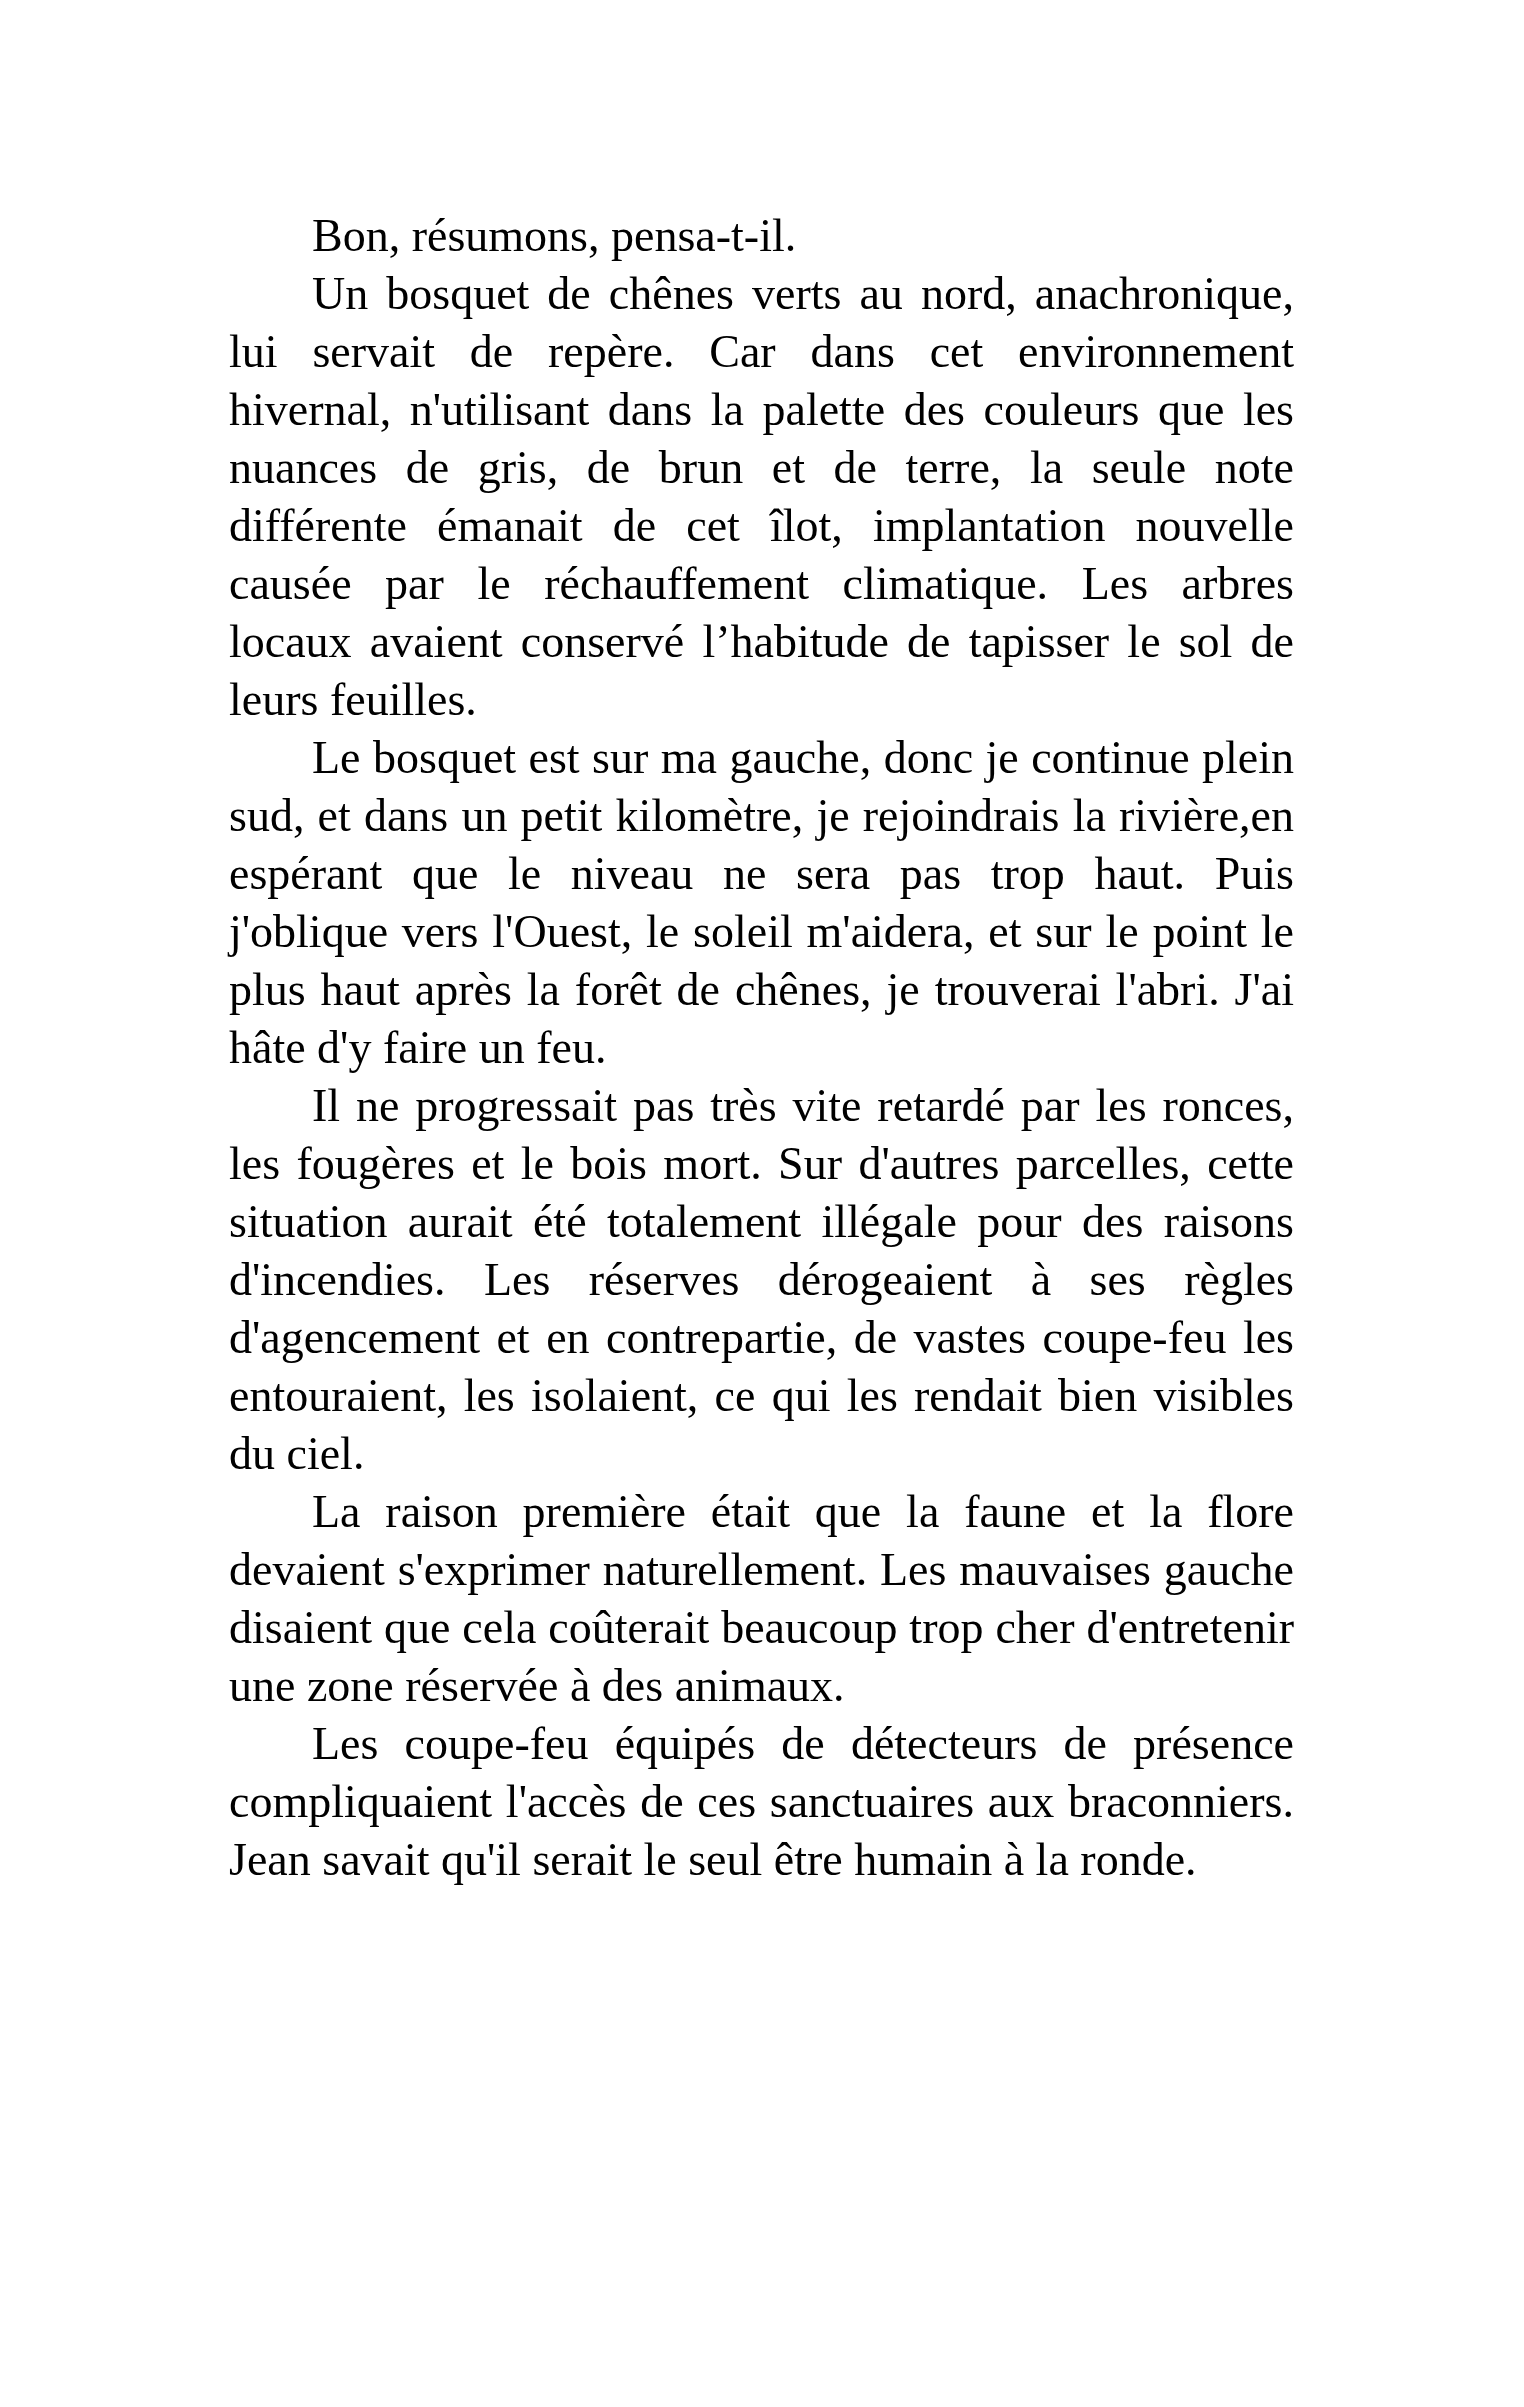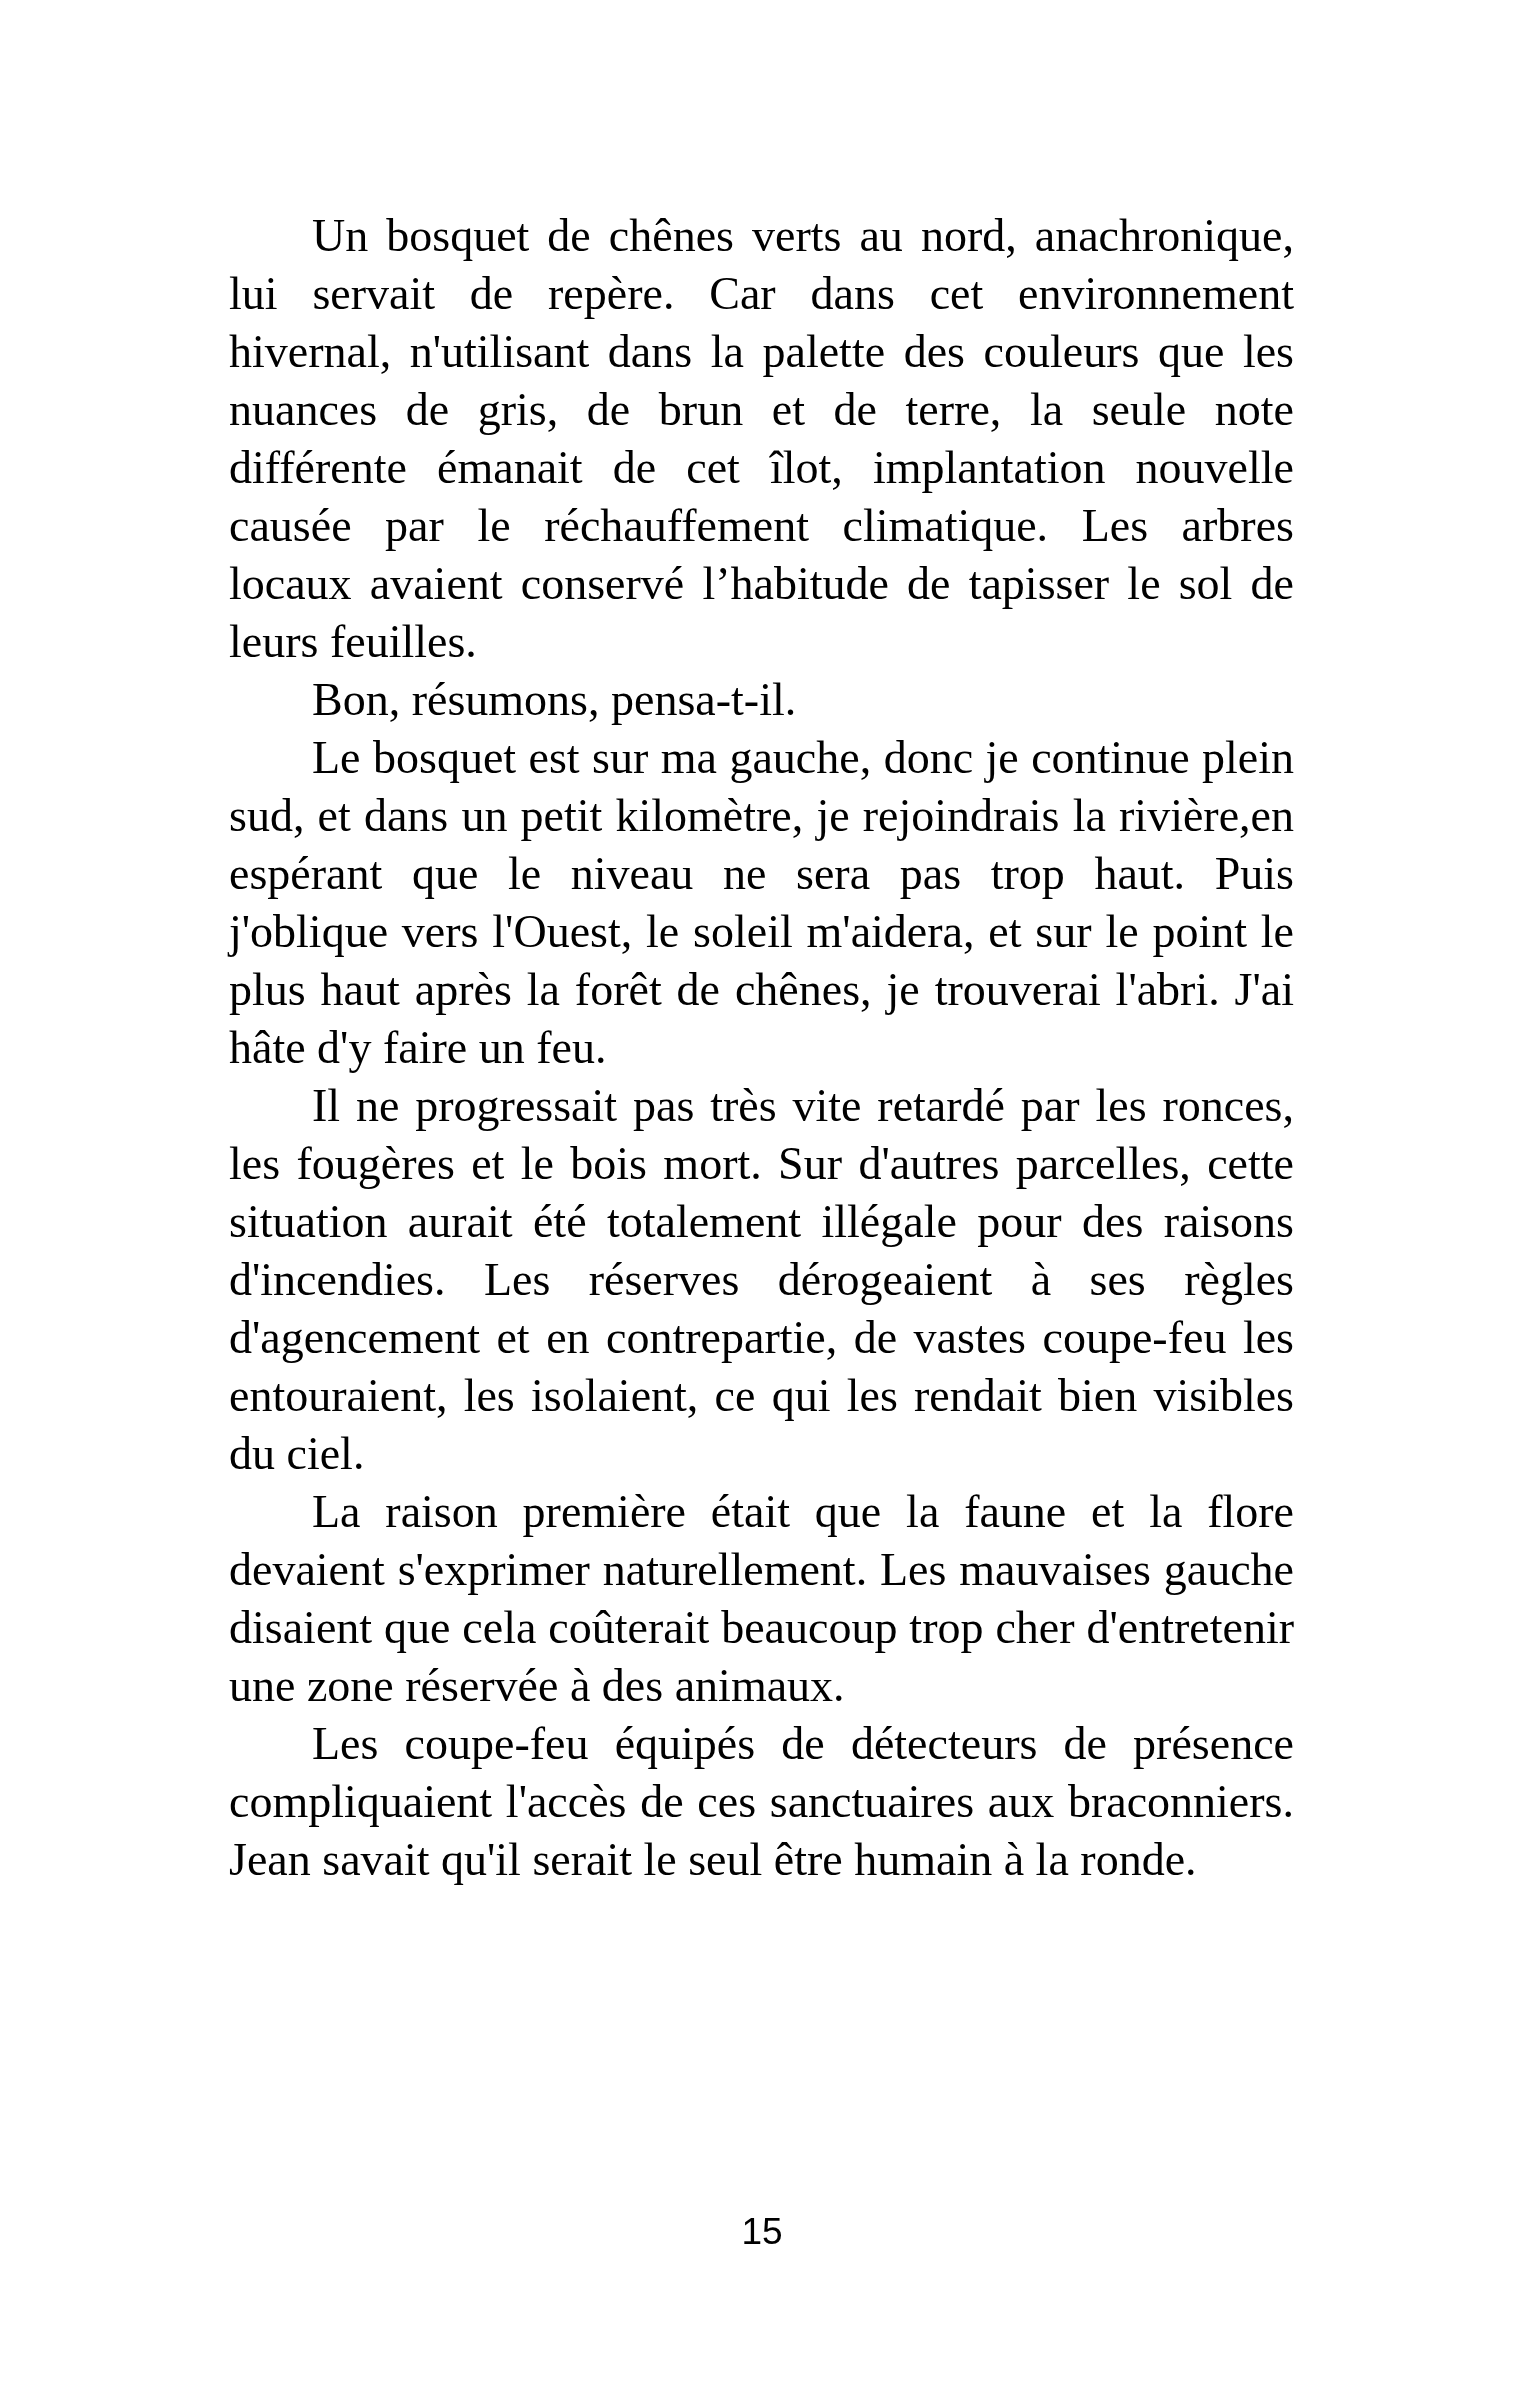--- a/index.html
+++ b/index.html
@@ -45,22 +45,21 @@
       font-family: "Liberation Sans", "DejaVu Sans", sans-serif;
       font-size: 37px;
       color: #000000;
     }
   </style>
 </head>
 <body>
 
 <div class="page">
   <div class="text-block">
+    <p>Bon, résumons, pensa-t-il.</p>
     <p>Un bosquet de chênes verts au nord, anachronique, lui servait de repère. Car dans cet environnement hivernal, n'utilisant dans la palette des couleurs que les nuances de gris, de brun et de terre, la seule note différente émanait de cet îlot, implantation nouvelle causée par le réchauffement climatique. Les arbres locaux avaient conservé l’habitude de tapisser le sol de leurs feuilles.</p>
-    <p>Bon, résumons, pensa-t-il.</p>
     <p>Le bosquet est sur ma gauche, donc je continue plein sud, et dans un petit kilomètre, je rejoindrais la rivière,en espérant que le niveau ne sera pas trop haut. Puis j'oblique vers l'Ouest, le soleil m'aidera, et sur le point le plus haut après la forêt de chênes, je trouverai l'abri. J'ai hâte d'y faire un feu.</p>
     <p>Il ne progressait pas très vite retardé par les ronces, les fougères et le bois mort. Sur d'autres parcelles, cette situation aurait été totalement illégale pour des raisons d'incendies. Les réserves dérogeaient à ses règles d'agencement et en contrepartie, de vastes coupe-feu les entouraient, les isolaient, ce qui les rendait bien visibles du ciel.</p>
     <p>La raison première était que la faune et la flore devaient s'exprimer naturellement. Les mauvaises gauche disaient que cela coûterait beaucoup trop cher d'entretenir une zone réservée à des animaux.</p>
     <p>Les coupe-feu équipés de détecteurs de présence compliquaient l'accès de ces sanctuaires aux braconniers. Jean savait qu'il serait le seul être humain à la ronde.</p>
   </div>
-  <div class="page-number">15</div>
 </div>
 
 
 </body></html>

